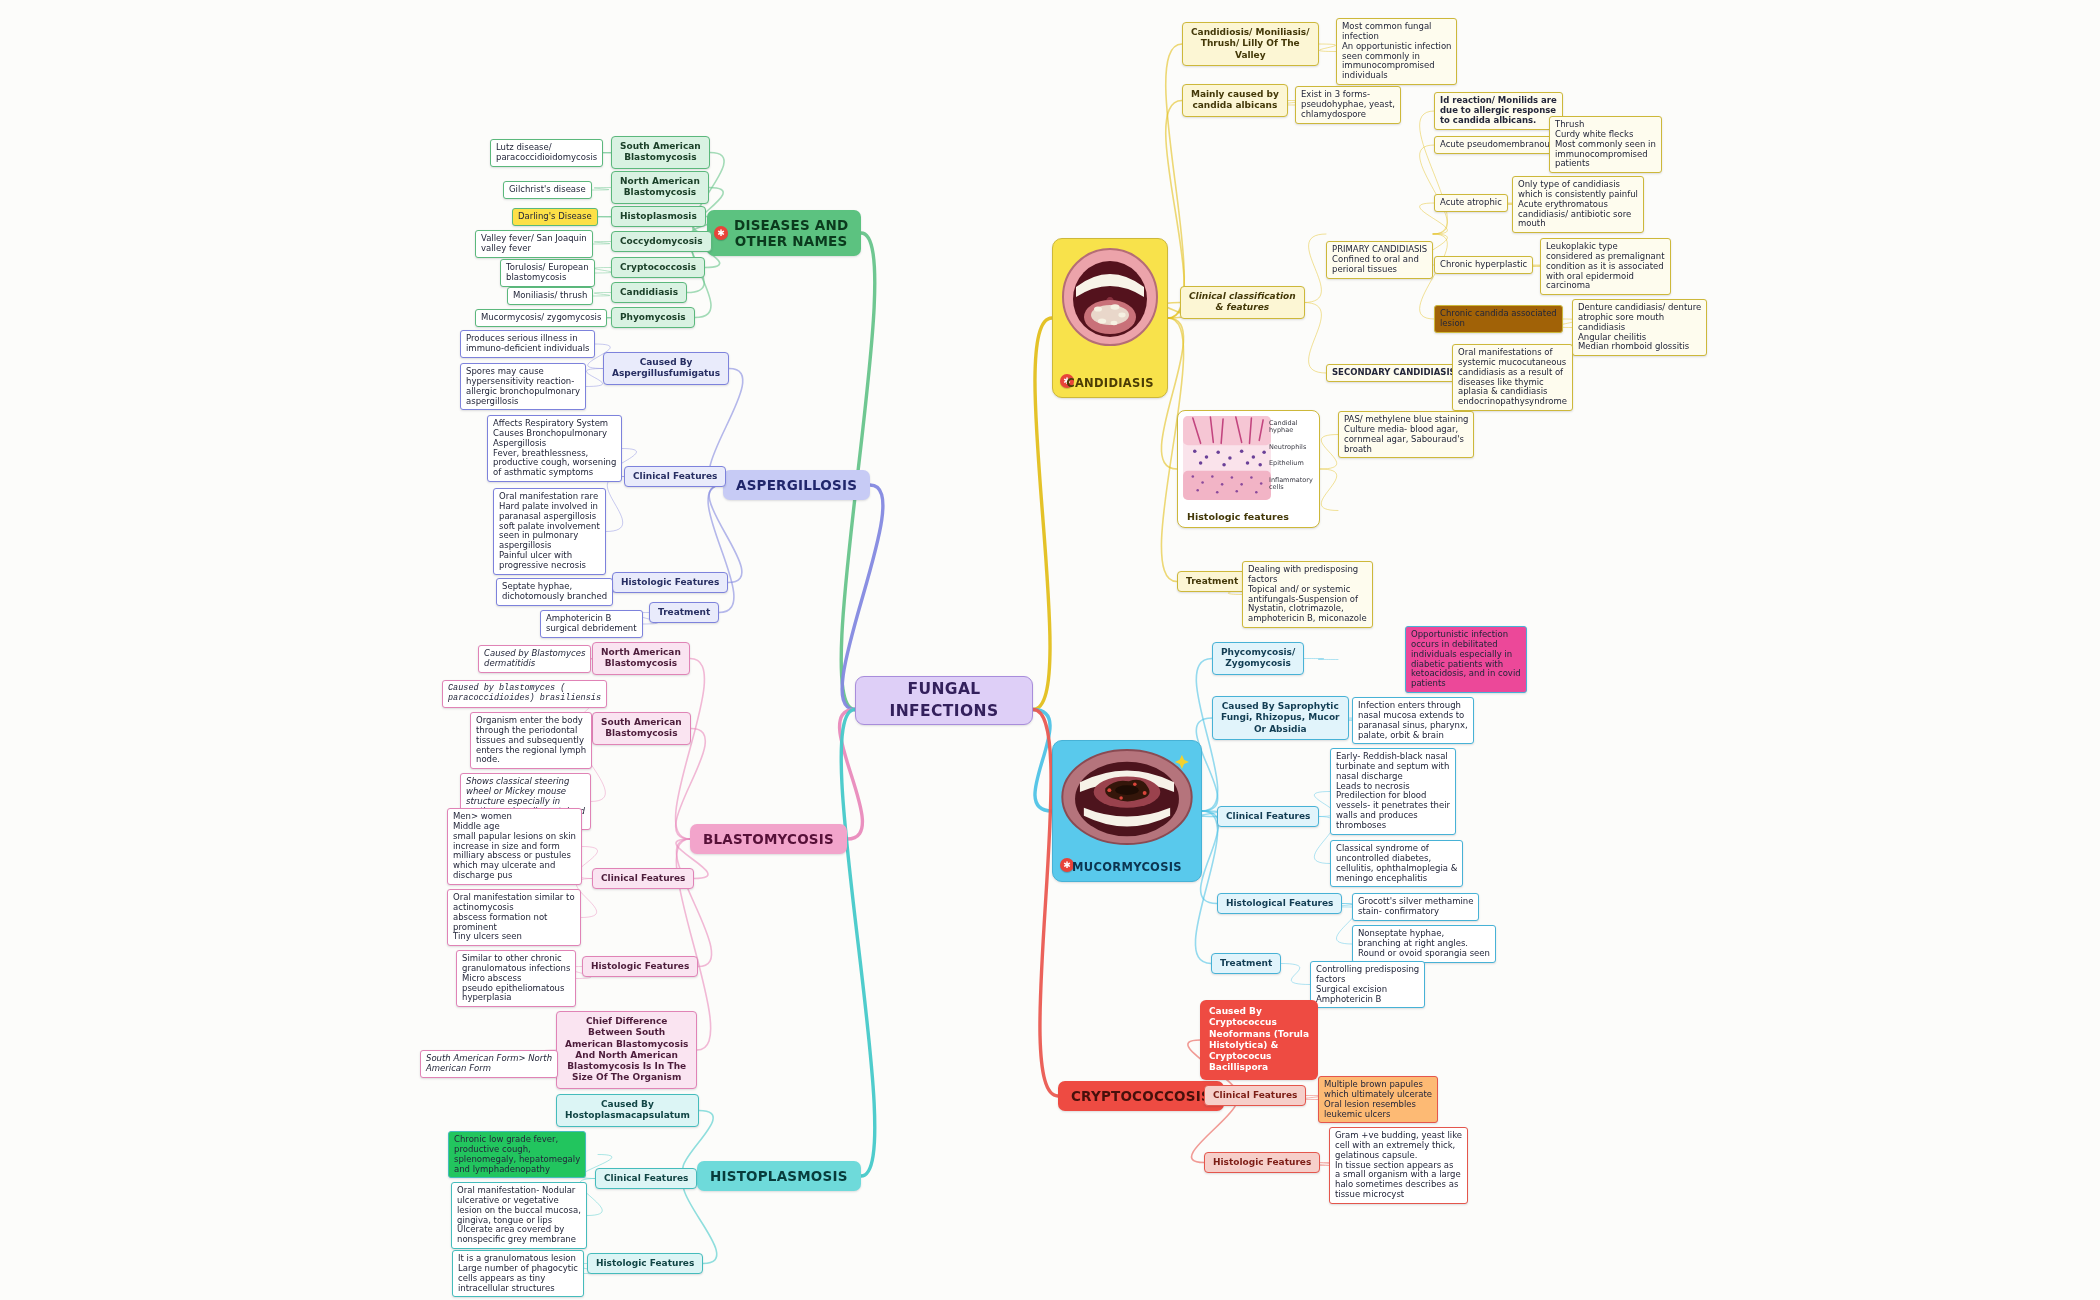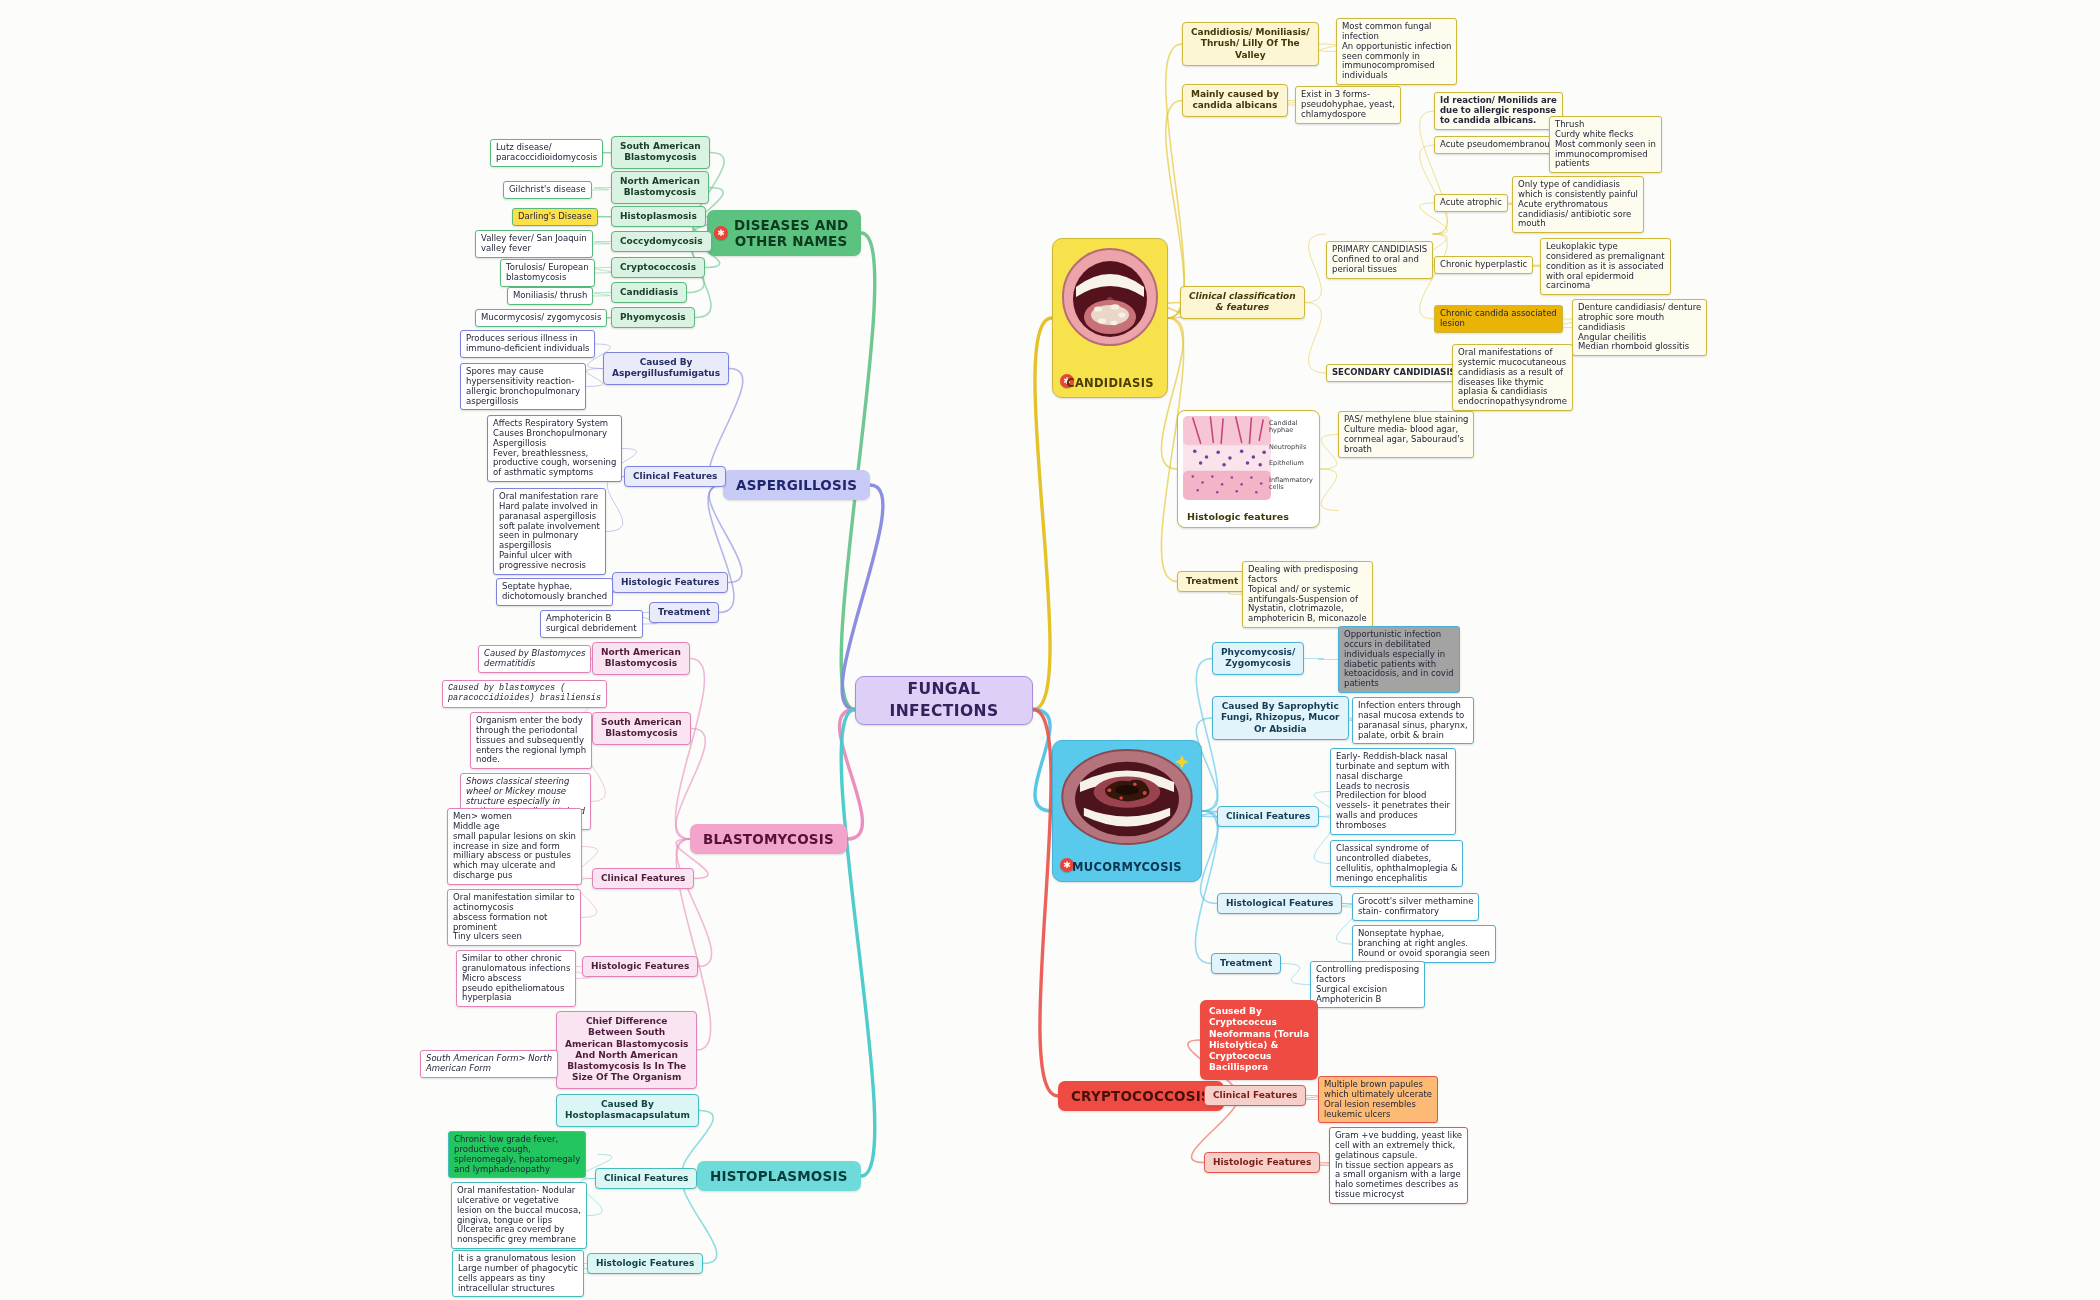--- a/index.html
+++ b/index.html
@@ -217,21 +217,21 @@
 which is consistently painful
 Acute erythromatous
 candidiasis/ antibiotic sore
 mouth</div></div>
     <div class="node k-detail" style="left: 1434px; top: 256px; background: rgb(254, 252, 238); border-color: rgb(205, 184, 58);"><div class="lbl">Chronic hyperplastic</div></div>
     <div class="node k-detail" style="left: 1540px; top: 238px; background: rgb(254, 252, 238); border-color: rgb(205, 184, 58);"><div class="lbl">Leukoplakic type
 considered as premalignant
 condition as it is associated
 with oral epidermoid
 carcinoma</div></div>
-    <div class="node k-detail" style="left: 1434px; top: 305px; background: #eab308; border-color: rgb(205, 184, 58);"><div class="lbl">Chronic candida associated
+    <div class="node k-detail" style="left: 1434px; top: 305px; background: #a16207; border-color: rgb(205, 184, 58);"><div class="lbl">Chronic candida associated
 lesion</div></div>
     <div class="node k-detail" style="left: 1572px; top: 299px; background: rgb(254, 252, 238); border-color: rgb(205, 184, 58);"><div class="lbl">Denture candidiasis/ denture
 atrophic sore mouth
 candidiasis
 Angular cheilitis
 Median rhomboid glossitis</div></div>
     <div class="node k-detail" style="left: 1326px; top: 364px; background: rgb(254, 252, 238); border-color: rgb(205, 184, 58); font-weight: 700;"><div class="lbl">SECONDARY CANDIDIASIS</div></div>
     <div class="node k-detail" style="left: 1452px; top: 344px; background: rgb(254, 252, 238); border-color: rgb(205, 184, 58);"><div class="lbl">Oral manifestations of
 systemic mucocutaneous
 candidiasis as a result of
@@ -342,21 +342,21 @@
           <path d="M48 42 Q58 32 72 35 Q86 30 92 42 Q96 50 84 53 Q70 58 58 53 Q46 50 48 42 Z" fill="#34160a"></path>
           <ellipse cx="70" cy="44" rx="12" ry="5" fill="#1d0c04"></ellipse>
           <circle cx="52" cy="44" r="2" fill="#d9453a"></circle>
           <circle cx="88" cy="47" r="2" fill="#d9453a"></circle>
           <circle cx="64" cy="52" r="1.8" fill="#d9453a"></circle>
           <circle cx="78" cy="38" r="1.8" fill="#d9453a"></circle>
           <path d="M126 8 l2.2 5 5 2.2 -5 2.2 -2.2 5 -2.2 -5 -5 -2.2 5 -2.2 Z" fill="#f2d22e"></path>
         </svg></div><span class="badge">✱</span><div class="lbl">MUCORMYCOSIS</div></div>
     <div class="node k-topic" style="left: 1212px; top: 642px; background: rgb(225, 244, 251); border-color: rgb(71, 178, 214); color: rgb(18, 61, 83);"><div class="lbl">Phycomycosis/
 Zygomycosis</div></div>
-    <div class="node k-detail" style="left: 1338px; top: 626px; background: #a3a3a3; border-color: rgb(71, 178, 214);"><div class="lbl">Opportunistic infection
+    <div class="node k-detail" style="left: 1405px; top: 626px; background: #ec4899; border-color: rgb(71, 178, 214);"><div class="lbl">Opportunistic infection
 occurs in debilitated
 individuals especially in
 diabetic patients with
 ketoacidosis, and in covid
 patients</div></div>
     <div class="node k-topic" style="left: 1212px; top: 696px; background: rgb(225, 244, 251); border-color: rgb(71, 178, 214); color: rgb(18, 61, 83);"><div class="lbl">Caused By Saprophytic
 Fungi, Rhizopus, Mucor
 Or Absidia</div></div>
     <div class="node k-detail" style="left: 1352px; top: 697px; background: rgb(255, 255, 255); border-color: rgb(71, 178, 214);"><div class="lbl">Infection enters through
 nasal mucosa extends to

